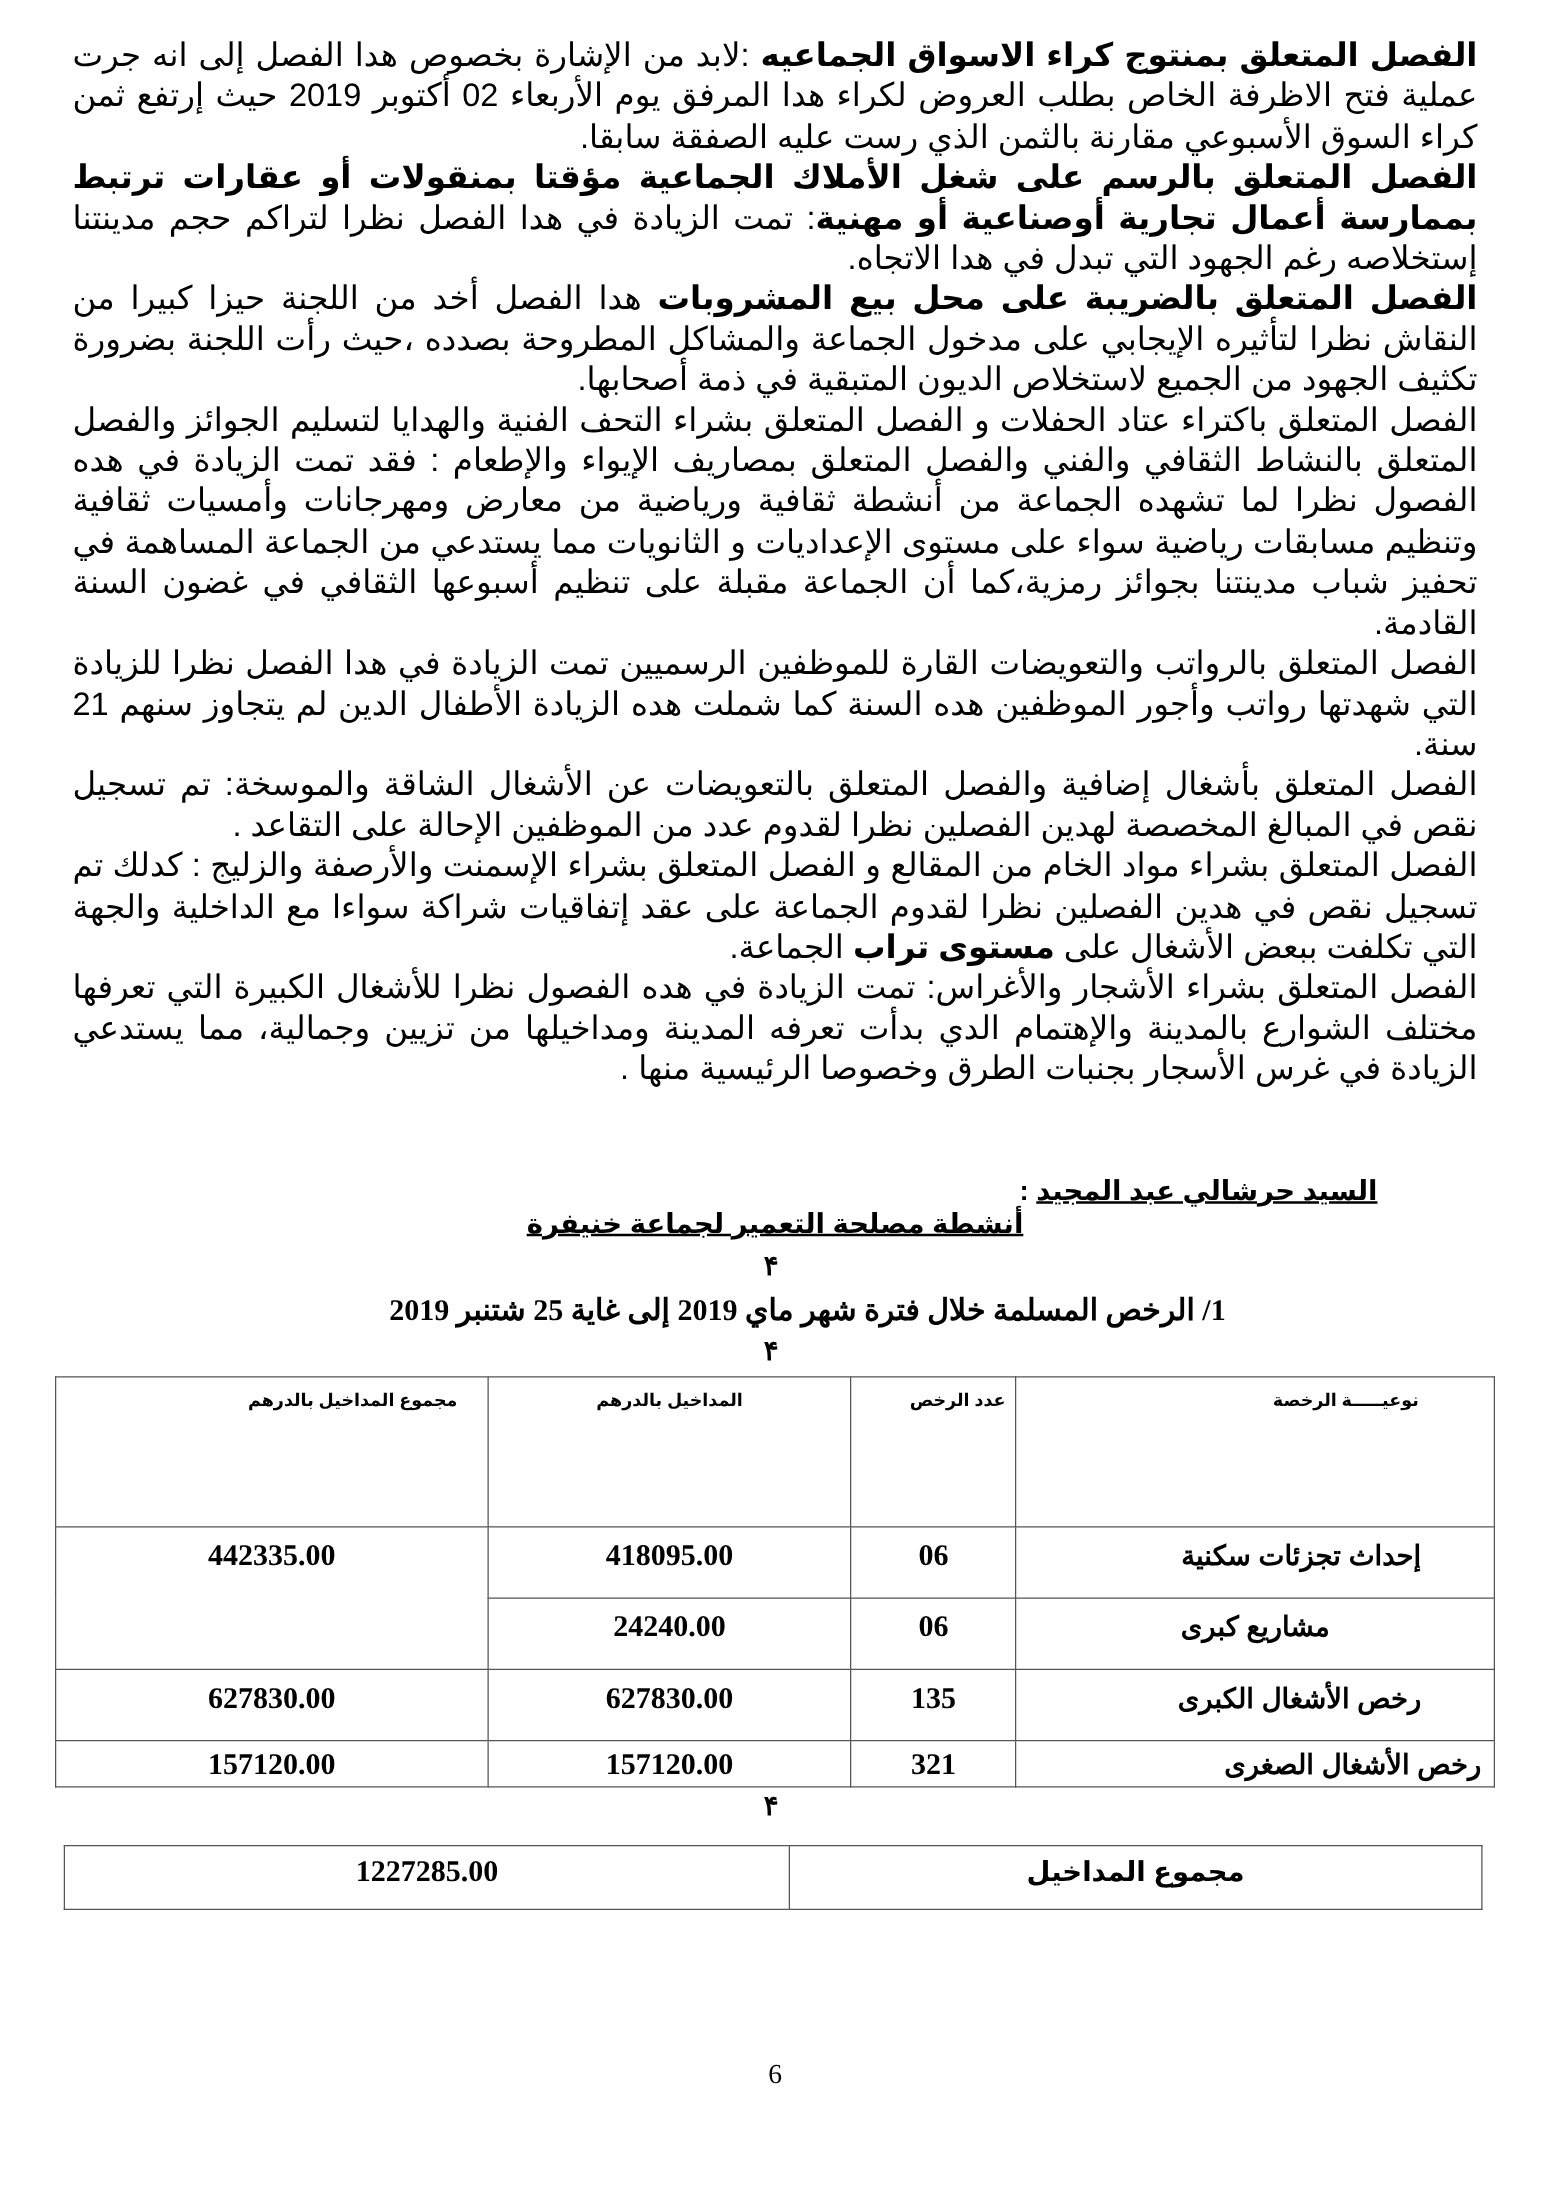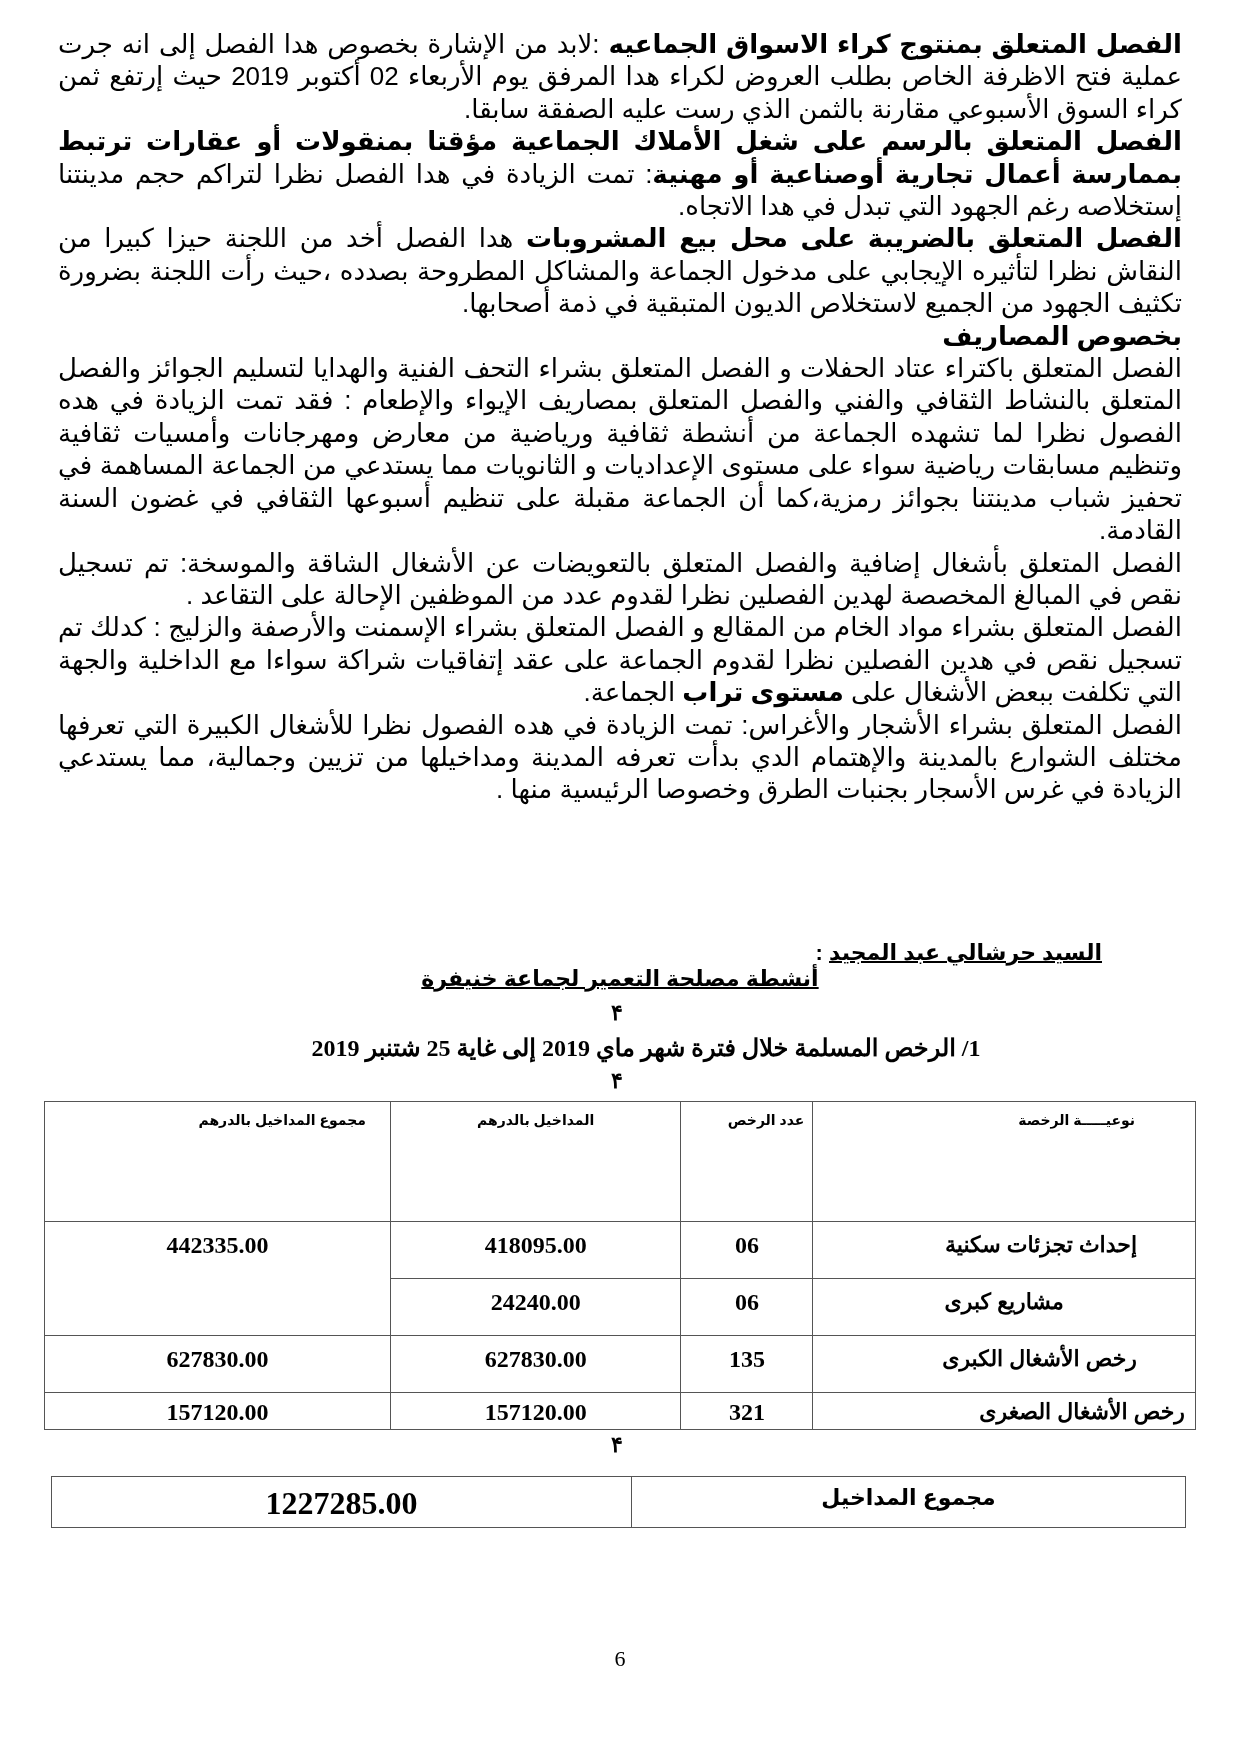--- a/index.html
+++ b/index.html
@@ -34,35 +34,35 @@
                    font-family: "Liberation Serif", serif; }
   .main-table td.type { font-family: "Liberation Sans", sans-serif; font-size: 22px; text-align: right; padding-right: 58px; }
   .main-table td.type.tight { padding-right: 10px; }
   .r1 td { height: 46px; }
   .r2 td { height: 46px; }
   .r3 td { height: 46px; }
   .r4 td { height: 30px; padding-top: 6px; }
   .sum-table { left: 51px; top: 1476px; width: 1135px; }
   .sum-table td { height: 42px; font-size: 22px; font-weight: bold; text-align: center; padding-top: 8px; }
   .sum-table td.label { width: 553px; }
-  .sum-table td.value { font-size: 32px; font-family: "Liberation Serif", serif; }
+  .sum-table td.value { font-size: 24px; font-family: "Liberation Serif", serif; }
   .page-number { position: absolute; left: 600px; width: 40px; top: 1646px; text-align: center;
                  font-size: 22px; font-family: "Liberation Serif", serif; }
 </style>
 </head>
 <body>
 
 <div class="page">
 
   <div class="body-text">
     <p><span class="b">الفصل المتعلق بمنتوج كراء الاسواق الجماعيه</span><span> :لابد من الإشارة بخصوص هدا الفصل إلى انه جرت عملية  فتح الاظرفة الخاص بطلب العروض لكراء هدا المرفق يوم الأربعاء 02  أكتوبر 2019 حيث  إرتفع ثمن كراء السوق الأسبوعي  مقارنة بالثمن الذي رست عليه الصفقة سابقا.</span></p>
     <p><span class="b">الفصل المتعلق بالرسم على شغل الأملاك الجماعية مؤقتا بمنقولات أو  عقارات ترتبط بممارسة أعمال تجارية أوصناعية أو مهنية</span><span>: تمت الزيادة في هدا الفصل نظرا لتراكم حجم مدينتنا إستخلاصه رغم الجهود التي تبدل في هدا الاتجاه.</span></p>
     <p><span class="b">الفصل المتعلق بالضريبة على محل بيع المشروبات</span><span> هدا الفصل أخد من اللجنة حيزا كبيرا من النقاش نظرا لتأثيره الإيجابي على مدخول الجماعة والمشاكل المطروحة بصدده ،حيث رأت اللجنة بضرورة تكثيف الجهود من الجميع لاستخلاص الديون المتبقية في ذمة أصحابها.</span></p>
-    <p><span class="b">بخصوص المصاريف</span></p>
     <p><span>الفصل المتعلق باكتراء عتاد الحفلات و الفصل المتعلق بشراء التحف الفنية والهدايا لتسليم الجوائز والفصل المتعلق بالنشاط الثقافي والفني والفصل المتعلق بمصاريف الإيواء والإطعام : فقد تمت الزيادة في هده الفصول نظرا لما تشهده الجماعة من أنشطة ثقافية ورياضية من معارض ومهرجانات وأمسيات ثقافية وتنظيم مسابقات رياضية سواء على مستوى الإعداديات و الثانويات مما يستدعي من الجماعة المساهمة في تحفيز شباب مدينتنا بجوائز رمزية،كما أن الجماعة مقبلة على تنظيم أسبوعها الثقافي في غضون السنة القادمة.</span></p>
+    <p><span>الفصل المتعلق بالرواتب والتعويضات القارة للموظفين الرسميين تمت الزيادة في هدا الفصل نظرا للزيادة التي شهدتها رواتب وأجور الموظفين هده السنة كما شملت هده الزيادة الأطفال الدين لم يتجاوز سنهم 21 سنة.</span></p>
     <p><span>الفصل المتعلق بأشغال إضافية والفصل المتعلق بالتعويضات عن الأشغال الشاقة والموسخة:  تم تسجيل نقص في المبالغ المخصصة لهدين الفصلين نظرا لقدوم عدد من الموظفين الإحالة على التقاعد .</span></p>
     <p><span>الفصل المتعلق بشراء مواد الخام من المقالع و الفصل المتعلق بشراء الإسمنت والأرصفة والزليج :  كدلك تم تسجيل نقص في هدين الفصلين نظرا لقدوم الجماعة على عقد إتفاقيات شراكة سواءا مع الداخلية والجهة التي تكلفت ببعض الأشغال على </span><span class="b">مستوى تراب</span><span> الجماعة.</span></p>
     <p><span>الفصل المتعلق بشراء الأشجار والأغراس: تمت الزيادة في هده الفصول نظرا للأشغال الكبيرة التي تعرفها مختلف الشوارع بالمدينة والإهتمام الدي بدأت تعرفه المدينة ومداخيلها من تزيين وجمالية، مما يستدعي الزيادة في غرس الأسجار بجنبات الطرق وخصوصا الرئيسية منها .</span></p>
   </div>
 
   <div class="signature"><span class="name">السيد حرشالي عبد المجيد</span><span> :</span></div>
 
   <div class="section-title"><span>أنشطة مصلحة التعمير لجماعة خنيفرة</span></div>
 
   <div class="mark" style="top:1000px">۴</div>

